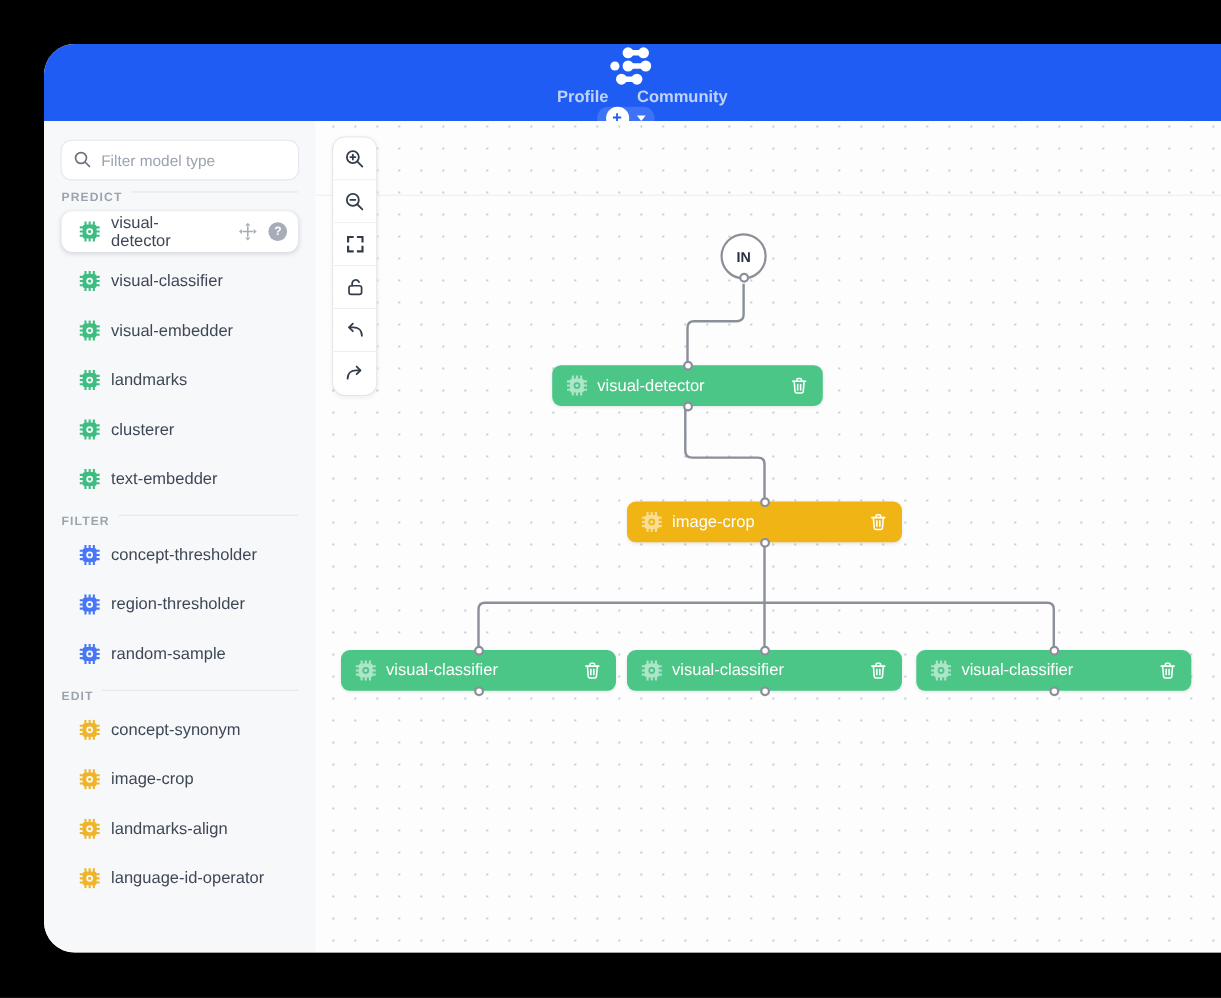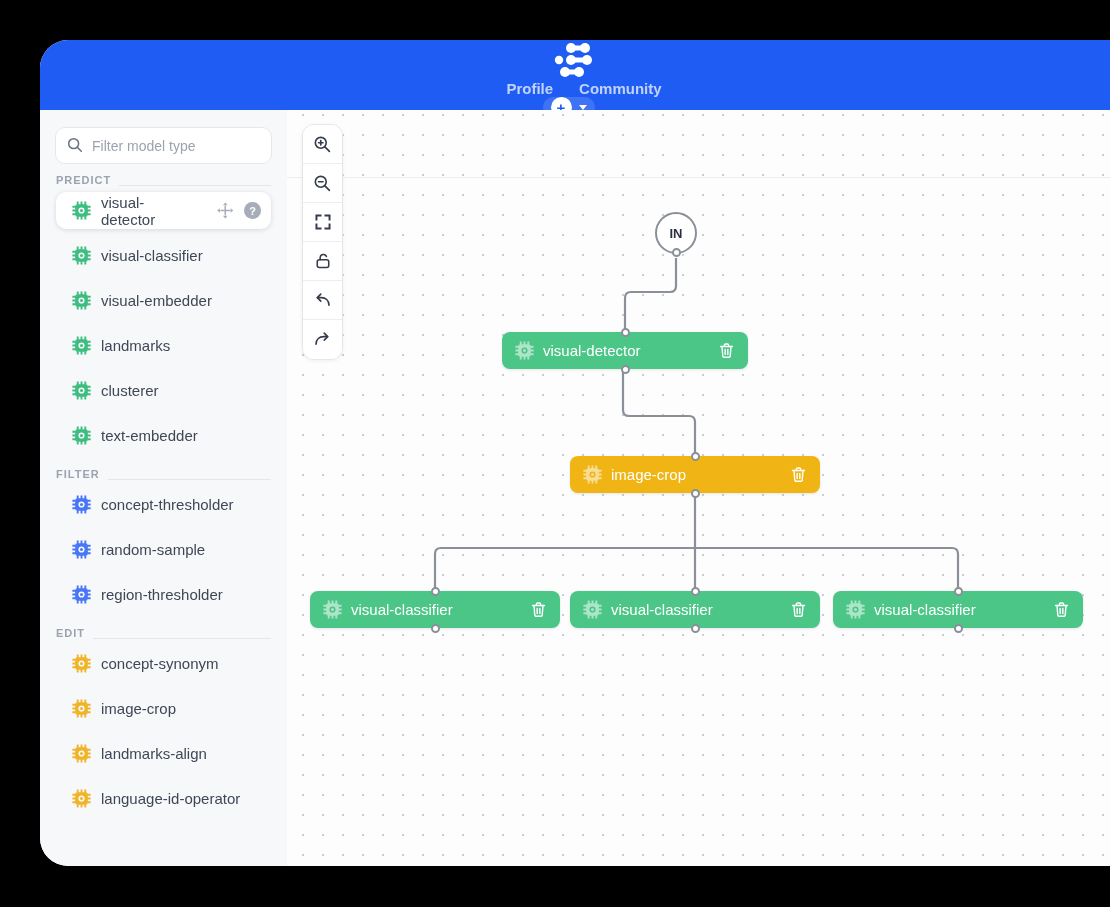--- a/index.html
+++ b/index.html
@@ -33,21 +33,21 @@
 
   
   .sidebar { width:247px; flex:0 0 247px; background:#f7f8fa; overflow:hidden; }
   .search-wrap { position:relative; margin:17px 15px 10px; }
   .search-input { width:100%; height:37px; border:1px solid #e4e7ec; border-radius:10px;
                   background:#fff; padding:0 12px 0 36px; font-size:14px; color:#1d4ed8;
                   outline:none; font-family:"Liberation Sans", sans-serif; }
   .search-input::placeholder { color:#9ca3af; }
   .search-icon { position:absolute; left:11px; top:9px; }
 
-  .section-header { display:flex; align-items:flex-end; gap:8px; margin:10px 16px 2px;
+  .section-header { display:flex; align-items:flex-start; gap:8px; margin:10px 16px 2px;
                     font-size:11px; font-weight:700; letter-spacing:1px; color:#9aa3ae; }
   .section-header .rule { flex:1; border-top:1px solid #e3e6ea; }
 
   .item { height:45px; display:flex; align-items:center; gap:10px; padding-left:32px;
           font-size:15px; color:#3f4756; cursor:pointer; }
   .item-selected-slot { height:45px; display:flex; align-items:center; padding:0 16px; }
   .item-card { flex:1; height:37px; background:#fff; border-radius:10px;
                box-shadow:0 1px 5px rgba(16,24,40,0.14); display:flex; align-items:center;
                gap:10px; padding:0 10px 0 16px; font-size:15px; color:#3f4756; cursor:grab; }
   .item-card .grow { flex:1; }
@@ -230,27 +230,27 @@
         <div class="item">
           <svg class="chip">
               <use href="#chip"></use>
             </svg>
           <span>concept-thresholder</span>
         </div>
         <div class="item">
           <svg class="chip">
               <use href="#chip"></use>
             </svg>
+          <span>region-thresholder</span>
+        </div>
+        <div class="item">
+          <svg class="chip">
+              <use href="#chip"></use>
+            </svg>
           <span>random-sample</span>
-        </div>
-        <div class="item">
-          <svg class="chip">
-              <use href="#chip"></use>
-            </svg>
-          <span>region-thresholder</span>
         </div>
       </div>
 
       <div class="sec-edit">
         <div class="section-header">
           <span>EDIT</span>
           <span class="rule"></span>
         </div>
         <div class="item">
           <svg class="chip">

